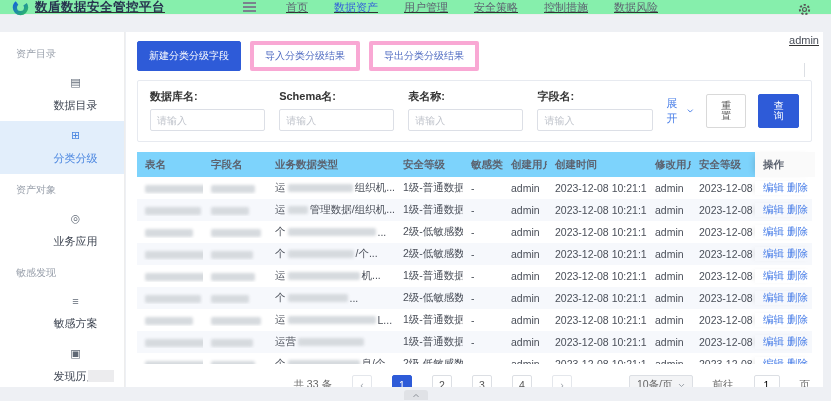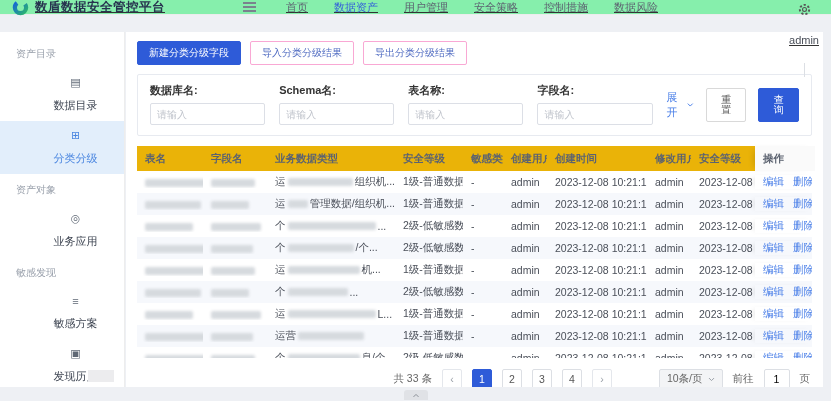--- a/index.html
+++ b/index.html
@@ -42,60 +42,60 @@
   .ico[data-icon="plan"]::before { content:"≡"; }
   .ico[data-icon="history"]::before { content:"▣"; }
   .side-thumb { position:absolute; left:88px; top:338px; width:26px; height:12px; background:#ececee; }
   .main { position:absolute; left:126px; top:0; right:8px; bottom:14px; background:#fff;
           padding:9px 11px 0 11px; overflow:hidden; }
   
   .toolbar { display:flex; gap:9px; }
   .btn { font-size:10px; line-height:1; padding:6px 11px; border-radius:2px; cursor:pointer;
          font-family:inherit; }
   .btn-primary { background:#2e5bd8; border:1px solid #2e5bd8; color:#fff; }
-  .btn-ghost { background:#fff; border:1px solid #f9a8d4; color:#4e6ac1; }
+  .btn-ghost { background:#fff; border:4px solid #f9a8d4; color:#4e6ac1; }
   .btn-plain { background:#fff; border:1px solid #d9d9d9; color:#555; }
   
   .filters { margin-top:9px; border:1px solid #e7eaf0; border-radius:2px;
              padding:8px 12px 10px 12px; display:flex; align-items:flex-end; gap:14px; }
   .f-field { width:126px; }
   .f-label { font-size:11px; font-weight:bold; color:#333; margin-bottom:5px; display:block; }
   .f-input { width:100%; height:22px; border:1px solid #dcdfe6; border-radius:2px;
              font-size:10px; padding:0 6px; color:#333; font-family:inherit; }
   .f-input::placeholder { color:#c0c4cc; }
   .f-actions { margin-left:auto; display:flex; align-items:center; gap:12px; padding-bottom:3px; }
   .expand-link { font-size:11px; color:#4a7fe8; display:inline-flex; align-items:center; gap:3px;
                  cursor:pointer; text-decoration:none; }
   
   .table { margin-top:10px; }
-  .thead { display:flex; background:#eab308; height:25px; align-items:center;
+  .thead { display:flex; background:#7dd3fc; height:25px; align-items:center;
            font-size:10.5px; font-weight:bold; color:#5c6370; }
   .td { padding-left:8px; flex:0 0 auto; overflow:hidden; white-space:nowrap; }
   .c-name{width:66px} .c-field{width:64px} .c-biz{width:128px} .c-level{width:68px}
   .c-sens{width:40px} .c-creator{width:44px} .c-ctime{width:100px} .c-modifier{width:44px}
   .c-mtime{width:64px}
   .c-ops{ width:60px; box-shadow:-5px 0 6px -4px rgba(0,0,0,.15); }
   .thead .c-ops { background:#fafafa; height:100%; display:flex; align-items:center; }
   .tbody { height:187px; overflow:hidden; }
   .tr { display:flex; height:22px; align-items:center; font-size:10.5px; color:#4a4f59; }
   .tr:nth-child(even) { background:#f6f8fc; }
   .redact { display:inline-block; height:8px; background:#d6dade; border-radius:2px;
             filter:blur(1.5px); vertical-align:middle; }
   .c-biz { display:flex; align-items:center; gap:2px; }
   .op-link { color:#4a7fe8; text-decoration:none; font-size:10.5px; cursor:pointer; }
-  .c-ops .op-link + .op-link { margin-left:6px; }
+  .c-ops .op-link + .op-link { }
   .tr:nth-child(4n+1) .r-name{width:68px} .tr:nth-child(4n+2) .r-name{width:56px}
   .tr:nth-child(4n+3) .r-name{width:48px} .tr:nth-child(4n)   .r-name{width:62px}
   .tr:nth-child(4n+1) .r-field{width:44px} .tr:nth-child(4n+2) .r-field{width:38px}
   .tr:nth-child(4n+3) .r-field{width:50px} .tr:nth-child(4n)   .r-field{width:42px}
   .tr:nth-child(4n+1) .r-biz{width:72px} .tr:nth-child(4n+2) .r-biz{width:60px}
   .tr:nth-child(4n+3) .r-biz{width:88px} .tr:nth-child(4n)   .r-biz{width:66px}
   
   .pager { margin-top:11px; display:flex; justify-content:flex-end; align-items:center;
-           gap:10px; font-size:10.5px; color:#666; padding-right:2px; }
+           gap:20px; font-size:10.5px; color:#666; padding-right:2px; }
   .page, .arrow { min-width:20px; height:20px; line-height:18px; text-align:center;
           border:1px solid #dcdfe4; background:#fff; border-radius:2px; font-size:10.5px;
           color:#555; cursor:pointer; font-family:inherit; padding:0 4px; }
   .arrow { border-color:#e4e7ec; color:#9aa0a8; }
   .page.active { background:#2e5bd8; border-color:#2e5bd8; color:#fff; }
   .psize { height:20px; display:inline-flex; align-items:center; gap:5px; padding:0 7px;
            border:1px solid #dcdfe4; background:#f3f4f6; border-radius:2px; cursor:pointer;margin-left:37px; }
   .jump-input { width:26px; height:20px; border:1px solid #dcdfe4; border-radius:2px;
                 text-align:center; font-size:10.5px; font-family:inherit; }
   

